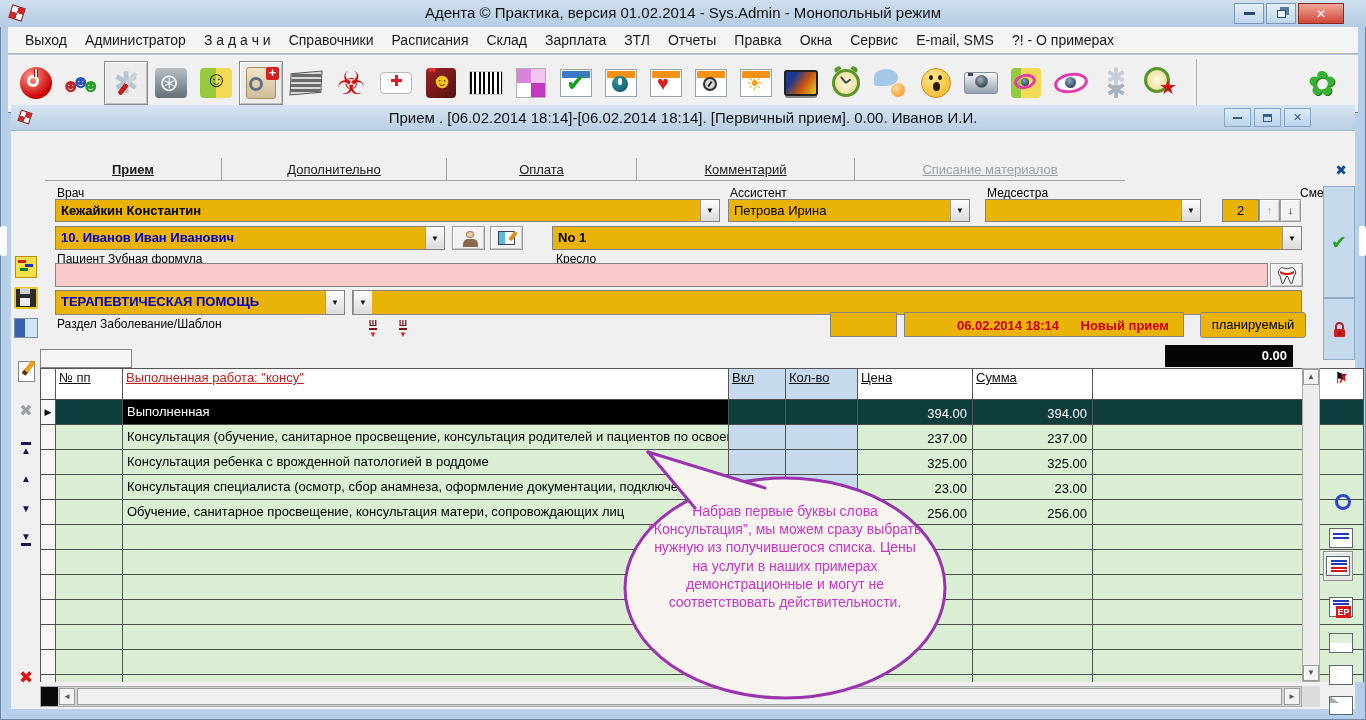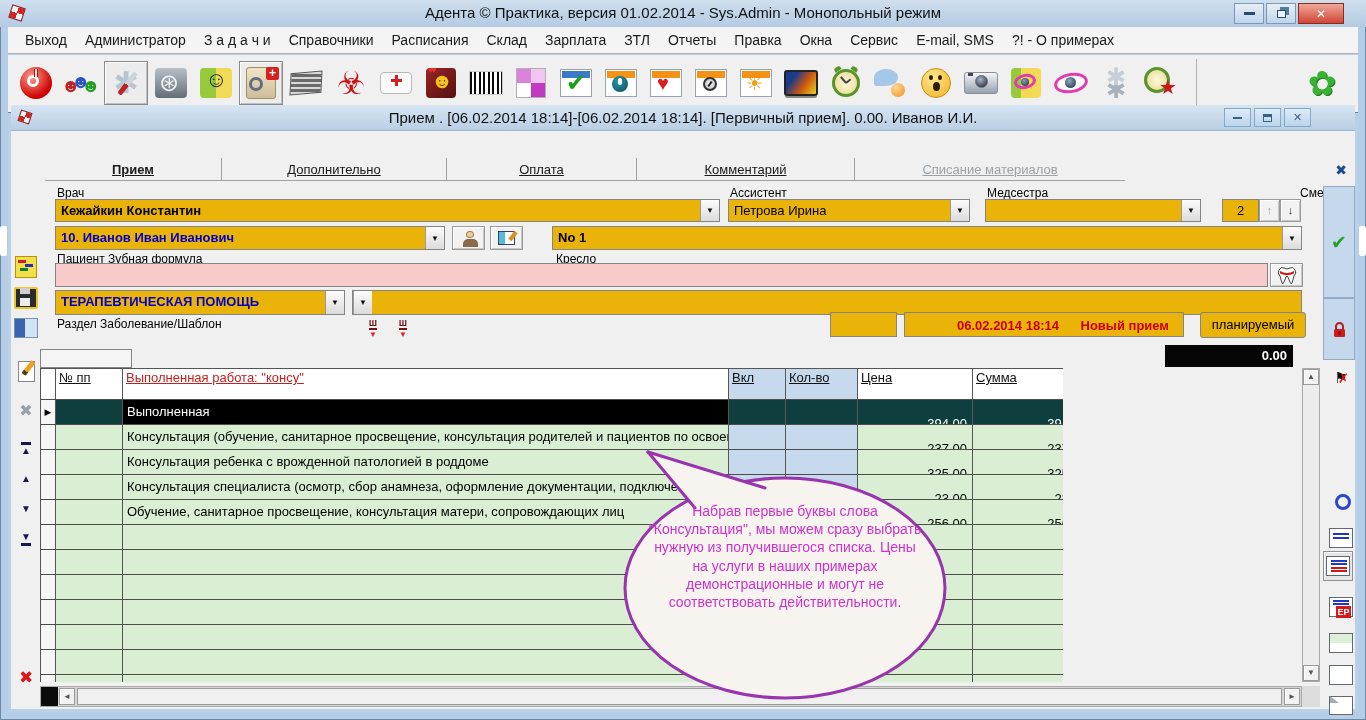--- a/index.html
+++ b/index.html
@@ -51,32 +51,32 @@
   .fval{flex:1;padding:0 5px;font-size:13px;line-height:21px;white-space:nowrap;overflow:hidden;color:#000}
   .bold{font-weight:bold}
   .blue{color:#0000c8;font-weight:bold}
   .dd{width:19px;background:linear-gradient(#fcfcfc,#dcdcdc);border-left:1px solid #9a9a9a;font-size:8px;display:flex;align-items:center;justify-content:center;color:#111}
   .sbtn{position:absolute;background:#f2f2f2;border:1px solid #9a9a9a;display:flex;align-items:center;justify-content:center;box-shadow:inset 1px 1px 0 #fff,inset -1px -1px 0 #c8c8c8}
   .pink{background:#f8caca}
   .ibtn{position:absolute;display:flex;align-items:center;justify-content:center}
   .redtxt{color:#cc0000;font-weight:bold;font-size:13px}
   #totalbox{position:absolute;left:1165px;top:345px;width:128px;height:22px;background:#050505;color:#fff;font-size:13px;font-weight:bold;text-align:right;line-height:22px;padding-right:6px}
   
-  #tbl{position:absolute;left:40px;top:368px;width:1023px;height:314px;overflow:hidden;background:#6d28d9;border-left:1px solid #555}
+  #tbl{position:absolute;left:40px;top:368px;width:1324px;height:314px;overflow:hidden;background:#6d28d9;border-left:1px solid #555}
   .trow{display:grid;grid-template-columns:15px 67px 606px 57px 72px 115px 120px 1fr}
   .thead{height:32px;border-top:1px solid #555}
   .drow{height:25px}
   .tc{border-right:1px solid #565656;border-bottom:1px solid #4c4c4c;font-size:13px;overflow:hidden;white-space:nowrap;background:#d9eed3;color:#000}
   .hc{background:#fff;padding:1px 3px;text-decoration:underline;color:#111}
   .hc.hwork{color:#c42020}
   .hc.hincl,.hc.hqty{background:#c6d9ed}
   .hmk{background:#fff}
   .mk{background:#f6f6f6;display:flex;align-items:center;justify-content:center;font-size:9px;color:#000}
   .name{padding:4px 4px 0}
-  .price,.sum{text-align:right;padding:16px 5px 0}
+  .price,.sum{text-align:right;padding:6px 5px 0}
   .incl,.qty{background:#c6d9ed}
   .sel .num,.sel .incl,.sel .qty,.sel .price,.sel .sum,.sel .fill{background:#0e3e3e;color:#fff}
   .sel .name{background:#000;color:#fff}
   
   #vscroll{position:absolute;left:1302px;top:368px;width:18px;height:314px;background:#ececec;border:1px solid #aaa}
   .scb{position:absolute;width:16px;height:16px;background:#f2f2f2;border:1px solid #9a9a9a;display:flex;align-items:center;justify-content:center;box-shadow:inset 1px 1px 0 #fff}
   #hscroll{position:absolute;left:40px;top:686px;width:1262px;height:21px;background:#d4d4d4;border:1px solid #aaa}
   .hblack{position:absolute;left:0;top:0;width:17px;height:19px;background:#0a0a0a}
   #hthumb{position:absolute;left:36px;top:1px;width:1205px;height:17px;background:#f0f0f0;border:1px solid #9a9a9a}
   #sccorner{position:absolute;left:1302px;top:686px;width:18px;height:21px;background:#dcdcdc}

